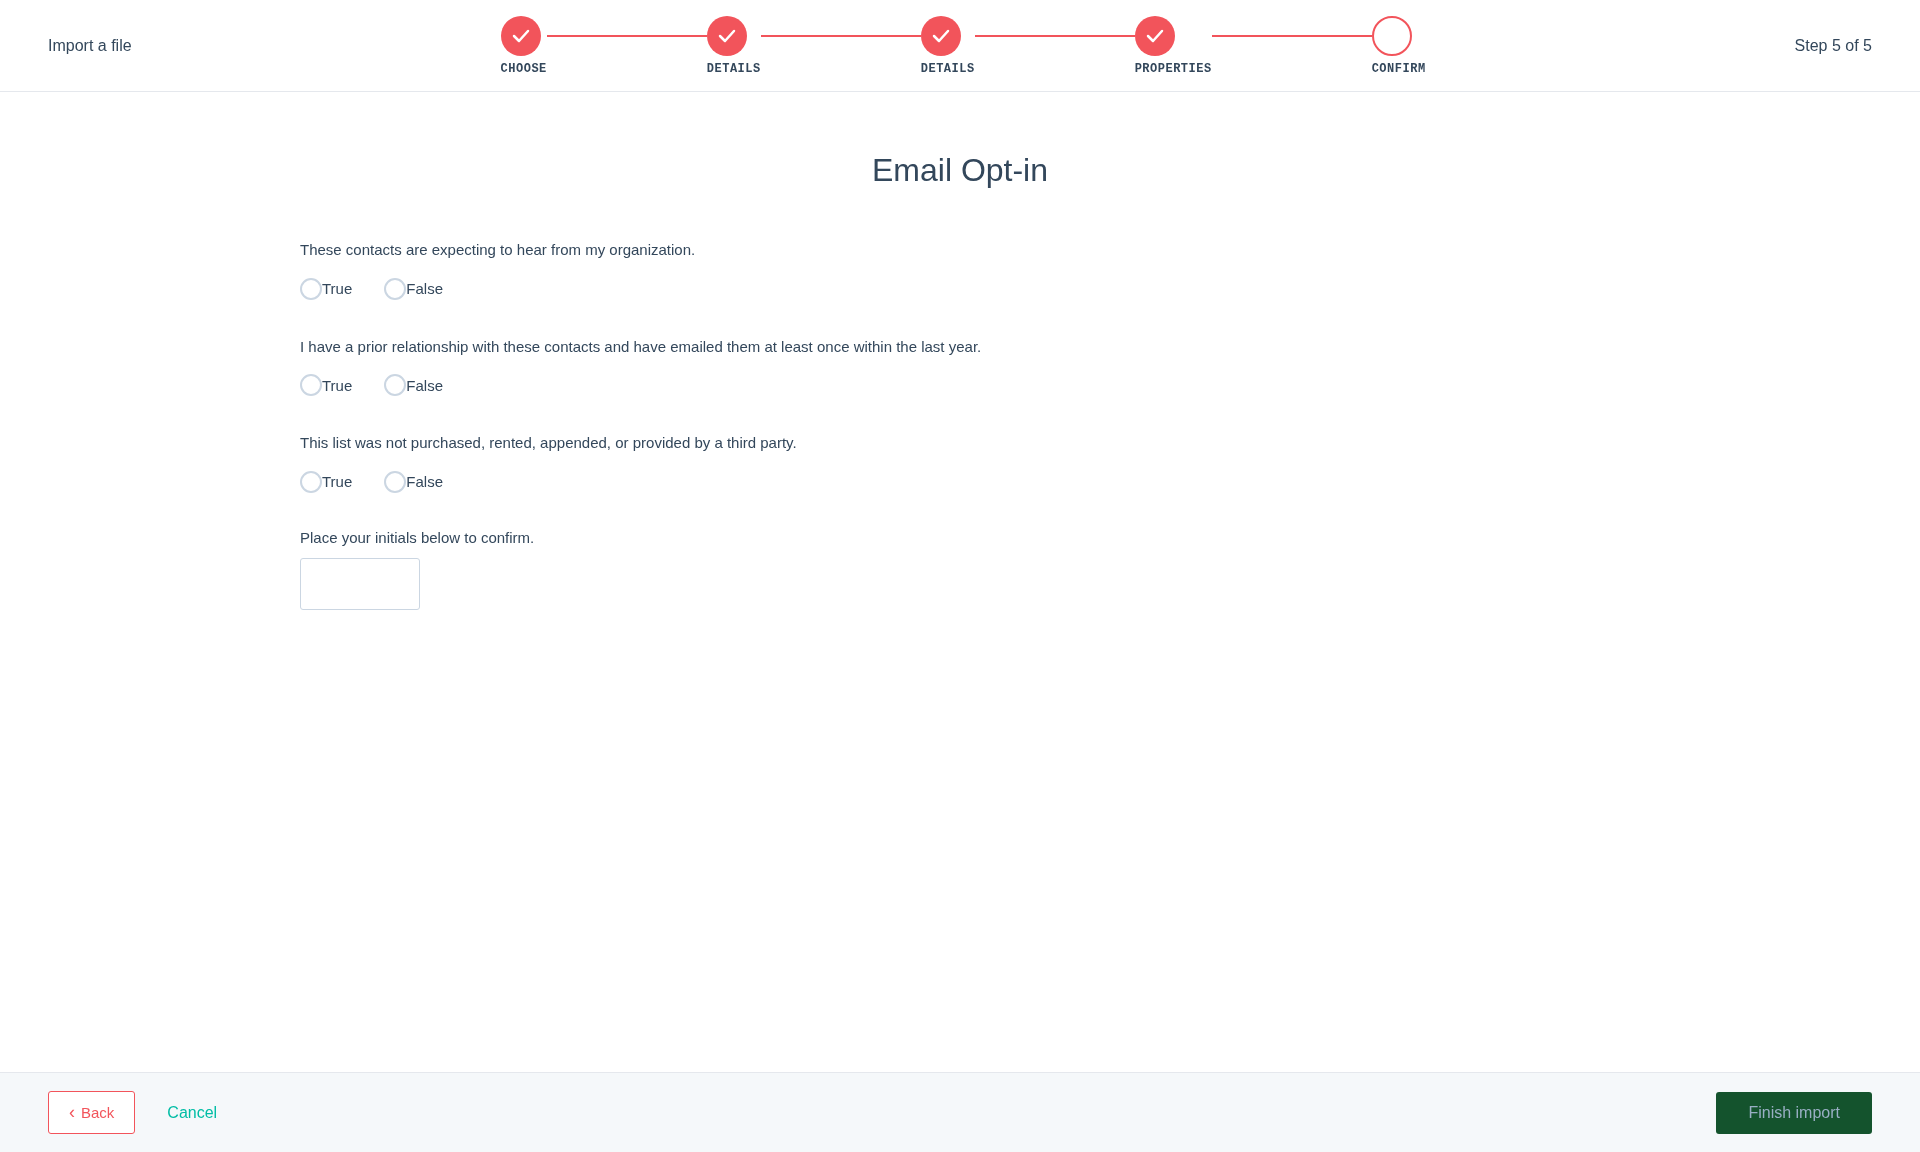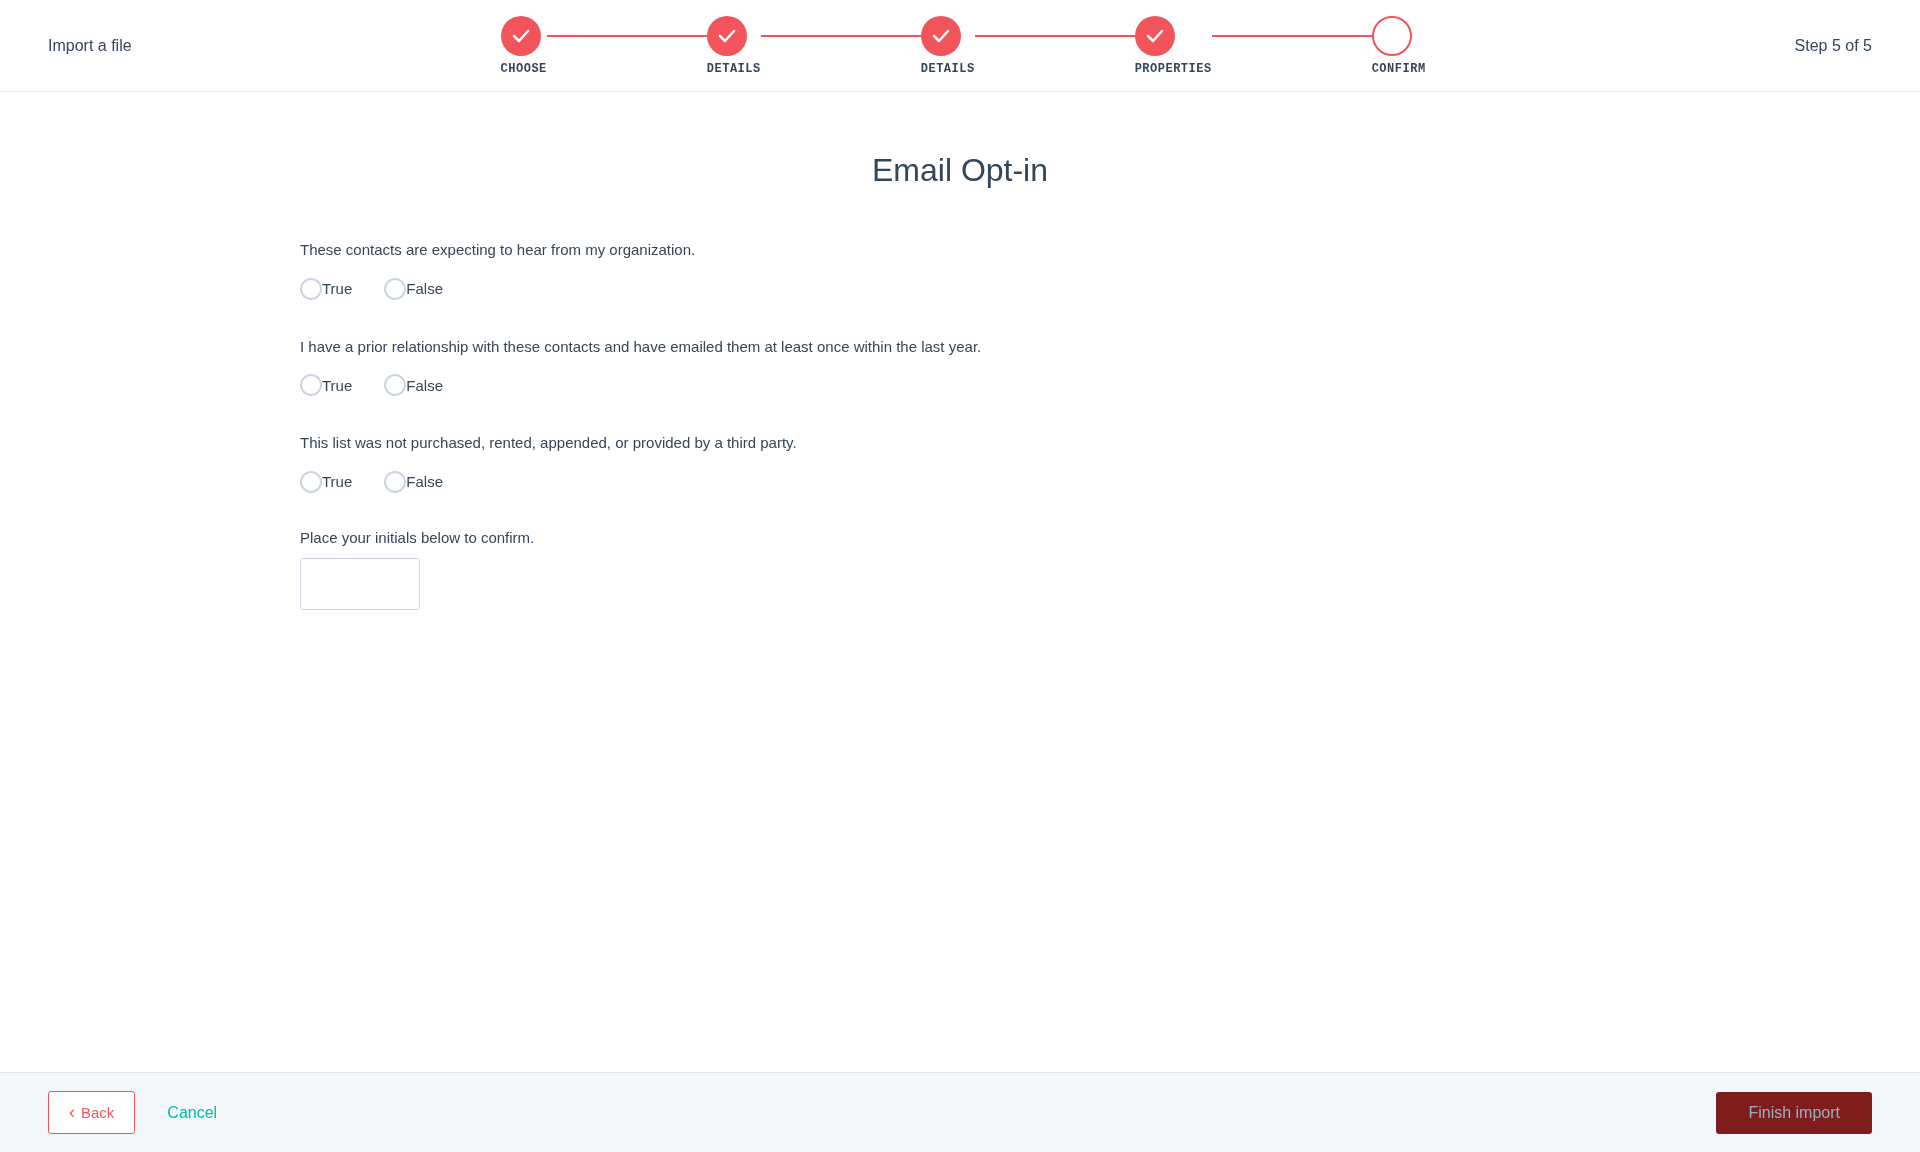--- a/index.html
+++ b/index.html
@@ -211,21 +211,21 @@
       font-weight: 500;
       cursor: pointer;
       background: none;
       border: none;
       text-decoration: none;
     }
 
     .finish-button {
       padding: 12px 32px;
       border-radius: 3px;
-      background: #7f1d1d;
+      background: #14532d;
       color: #99afc4;
       font-size: 16px;
       font-weight: 500;
       border: none;
       cursor: not-allowed;
     }
   </style>
 </head>
 <body>
 

